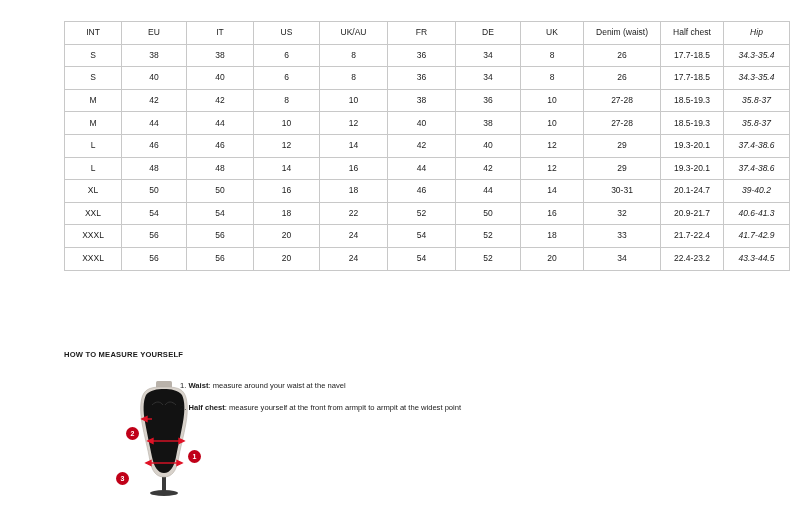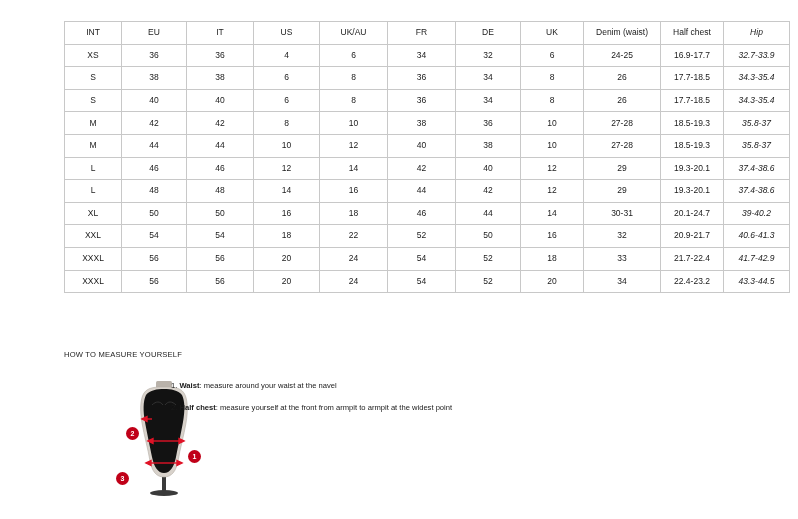--- a/index.html
+++ b/index.html
@@ -65,41 +65,41 @@
 
   
   .howto {
     position: absolute;
     left: 64px;
     top: 350px;
     width: 680px;
   }
   .howto-title {
     font-size: 7.6px;
-    font-weight: normal;
+    font-weight: bold;
     letter-spacing: 0.2px;
     color: #1a1a1a;
     margin-bottom: 10px;
   }
   .howto-body {
     position: relative;
     display: block;
   }
 
   .figure {
     position: absolute;
     left: 40px;
     top: 8px;
     width: 120px;
     height: 120px;
   }
 
   .notes {
     position: absolute;
-    left: 107px;
+    left: 116px;
     top: 12px;
     width: 540px;
   }
   .note {
     font-size: 7.6px;
     line-height: 1.35;
     color: #1a1a1a;
     margin-bottom: 12px;
   }
   .note b { font-weight: bold; }
@@ -137,33 +137,20 @@
             <th class="c5">FR</th>
             <th class="c6">DE</th>
             <th class="c7">UK</th>
             <th class="c8">Denim (waist)</th>
             <th class="c9">Half chest</th>
             <th class="c10">Hip</th>
           </tr>
       </thead>
       <tbody id="body-rows">
           <tr>
-            <td class="c0">XS</td>
-            <td class="c1">36</td>
-            <td class="c2">36</td>
-            <td class="c3">4</td>
-            <td class="c4">6</td>
-            <td class="c5">34</td>
-            <td class="c6">32</td>
-            <td class="c7">6</td>
-            <td class="c8">24-25</td>
-            <td class="c9">16.9-17.7</td>
-            <td class="c10">32.7-33.9</td>
-          </tr>
-          <tr>
             <td class="c0">S</td>
             <td class="c1">38</td>
             <td class="c2">38</td>
             <td class="c3">6</td>
             <td class="c4">8</td>
             <td class="c5">36</td>
             <td class="c6">34</td>
             <td class="c7">8</td>
             <td class="c8">26</td>
             <td class="c9">17.7-18.5</td>

